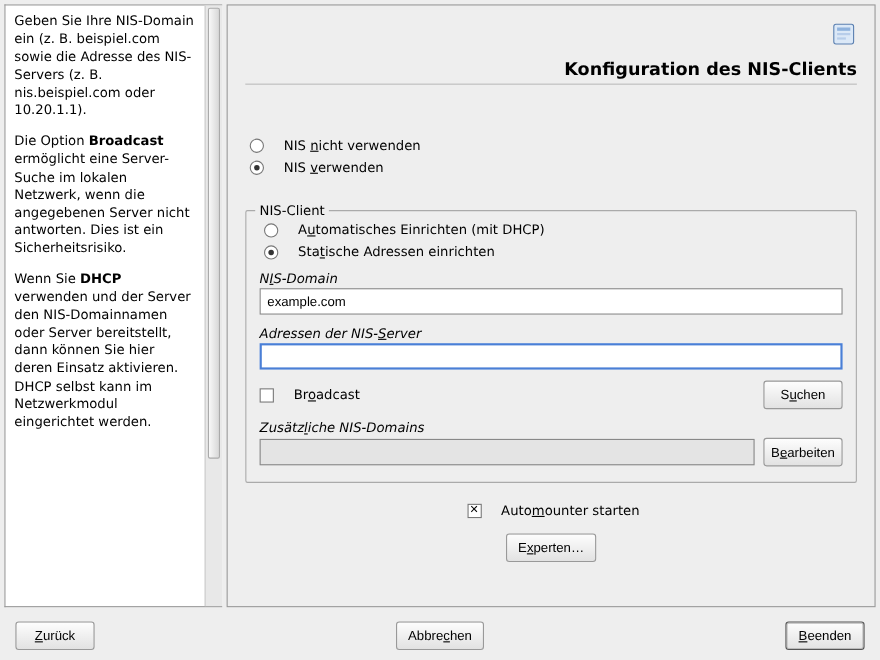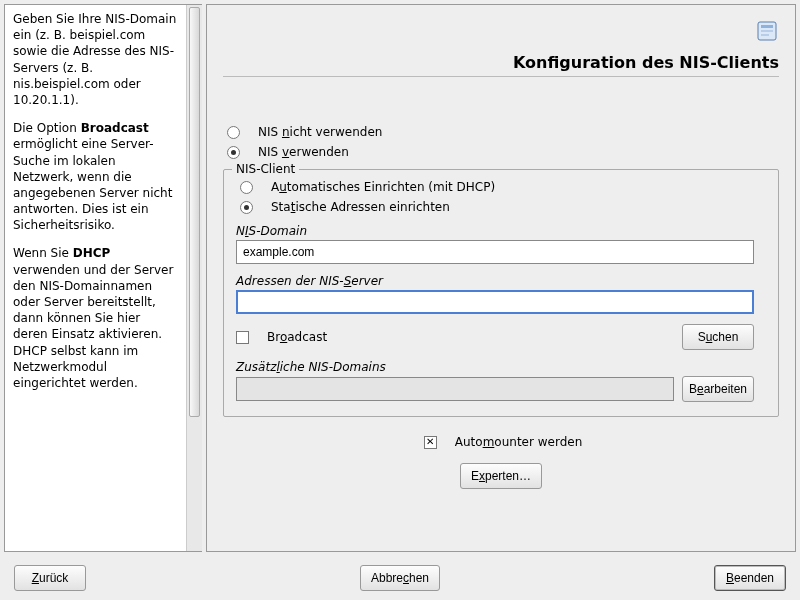--- a/index.html
+++ b/index.html
@@ -100,22 +100,22 @@
 .radio-dot.checked::after {
   content: "";
   width: 5px; height: 5px;
   background: #333;
   border-radius: 50%;
 }
 .underline-access { text-decoration: underline; }
 .fieldset {
   border: 1px solid #aaa;
   border-radius: 2px;
-  margin-top: 4px;
-  padding: 10px 24px 14px 12px;
+  margin-top: 26px;
+  padding: 10px 12px 14px 12px;
   position: relative;
 }
 .fieldset-legend {
   position: absolute;
   top: -8px;
   left: 8px;
   background: #eeeeee;
   padding: 0 4px;
   font-size: 12px;
 }
@@ -267,21 +267,21 @@
             <span>B</span>
             <span class="underline-access">e</span>
             <span>arbeiten</span>
           </button>
       </div>
     </div>
 
     <div class="center-row">
       <div class="radio-row" style="margin:0">
         <span class="checkbox-box">✕</span>
-        <span><span>Auto</span><span class="underline-access">m</span><span>ounter werden</span></span>
+        <span><span>Auto</span><span class="underline-access">m</span><span>ounter starten</span></span>
       </div>
     </div>
 
     <div class="center-row" style="margin-top:14px">
       <button class="btn">
           <span>E</span>
           <span class="underline-access">x</span>
           <span>perten…</span>
         </button>
     </div>

